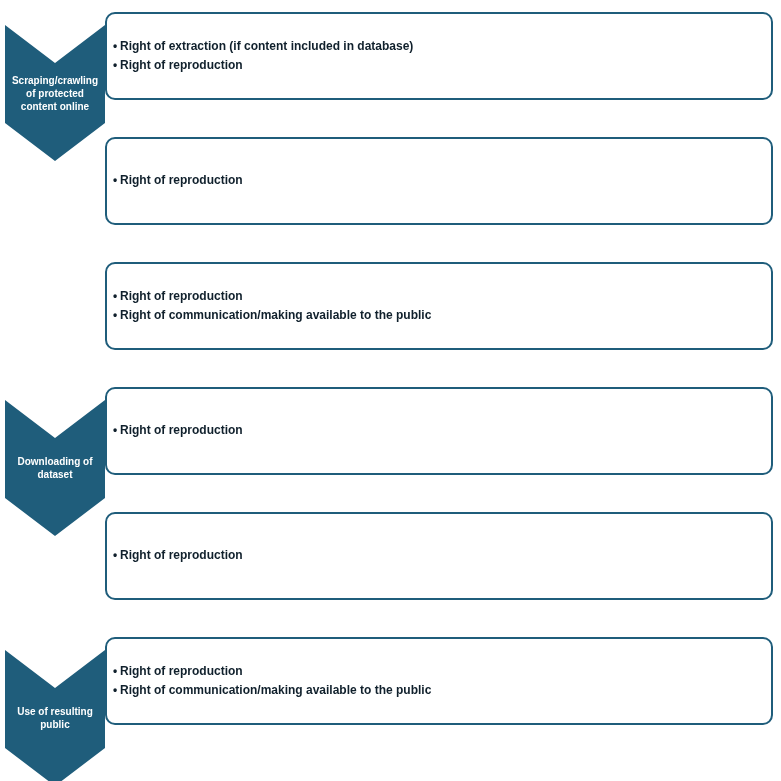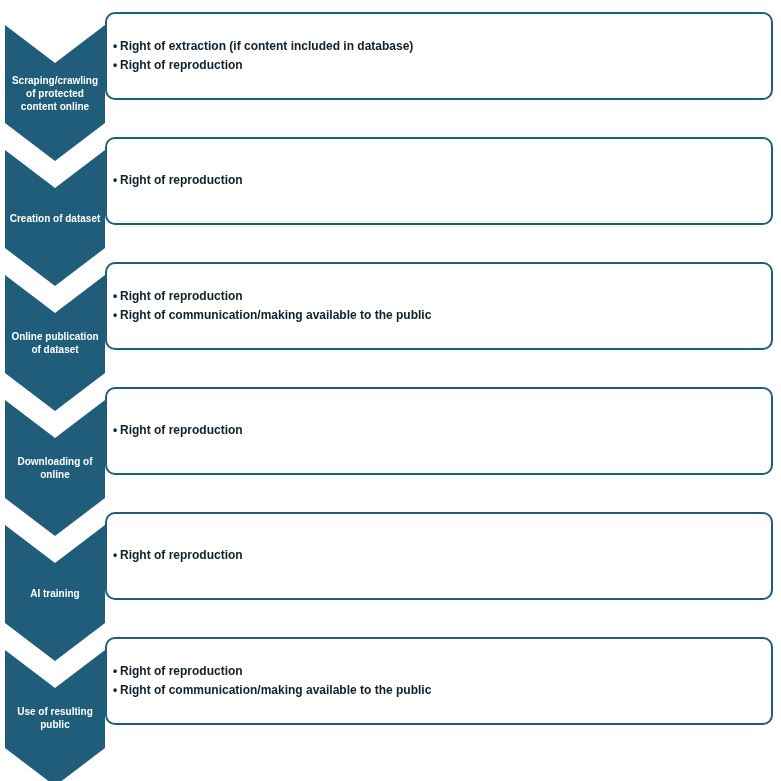--- a/index.html
+++ b/index.html
@@ -97,66 +97,48 @@
         <div class="label">Scraping/crawling of protected content online</div>
       </div>
       <div class="box">
         <ul class="bullets">
           <li><span class="dot">•</span><span>Right of extraction (if content included in database)</span></li>
           <li><span class="dot">•</span><span>Right of reproduction</span></li>
         </ul>
       </div>
     </div>
     <div class="step" style="top: 135px;">
-      <div class="chevron">
-        <svg viewBox="0 0 100 136" preserveAspectRatio="none">
-          <polygon points="0,0 50,38 100,0 100,98 50,136 0,98" fill="#1F5D7B"></polygon>
-        </svg>
-        <div class="label">Creation of dataset</div>
-      </div>
       <div class="box">
         <ul class="bullets">
           <li><span class="dot">•</span><span>Right of reproduction</span></li>
         </ul>
       </div>
     </div>
     <div class="step" style="top: 260px;">
-      <div class="chevron">
-        <svg viewBox="0 0 100 136" preserveAspectRatio="none">
-          <polygon points="0,0 50,38 100,0 100,98 50,136 0,98" fill="#1F5D7B"></polygon>
-        </svg>
-        <div class="label">Online publication of dataset</div>
-      </div>
       <div class="box">
         <ul class="bullets">
           <li><span class="dot">•</span><span>Right of reproduction</span></li>
           <li><span class="dot">•</span><span>Right of communication/making available to the public</span></li>
         </ul>
       </div>
     </div>
     <div class="step" style="top: 385px;">
       <div class="chevron">
         <svg viewBox="0 0 100 136" preserveAspectRatio="none">
           <polygon points="0,0 50,38 100,0 100,98 50,136 0,98" fill="#1F5D7B"></polygon>
         </svg>
-        <div class="label">Downloading of online</div>
+        <div class="label">Downloading of dataset</div>
       </div>
       <div class="box">
         <ul class="bullets">
           <li><span class="dot">•</span><span>Right of reproduction</span></li>
         </ul>
       </div>
     </div>
     <div class="step" style="top: 510px;">
-      <div class="chevron">
-        <svg viewBox="0 0 100 136" preserveAspectRatio="none">
-          <polygon points="0,0 50,38 100,0 100,98 50,136 0,98" fill="#1F5D7B"></polygon>
-        </svg>
-        <div class="label">AI training</div>
-      </div>
       <div class="box">
         <ul class="bullets">
           <li><span class="dot">•</span><span>Right of reproduction</span></li>
         </ul>
       </div>
     </div>
     <div class="step" style="top: 635px;">
       <div class="chevron">
         <svg viewBox="0 0 100 136" preserveAspectRatio="none">
           <polygon points="0,0 50,38 100,0 100,98 50,136 0,98" fill="#1F5D7B"></polygon>

